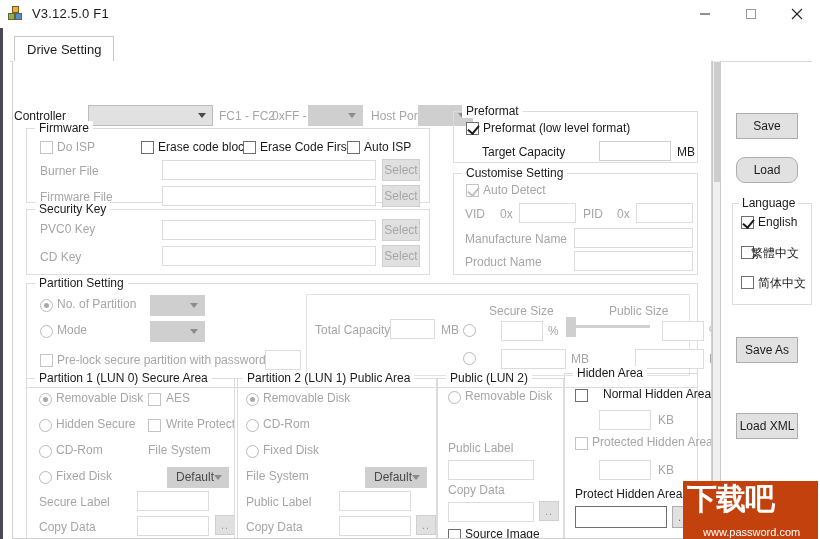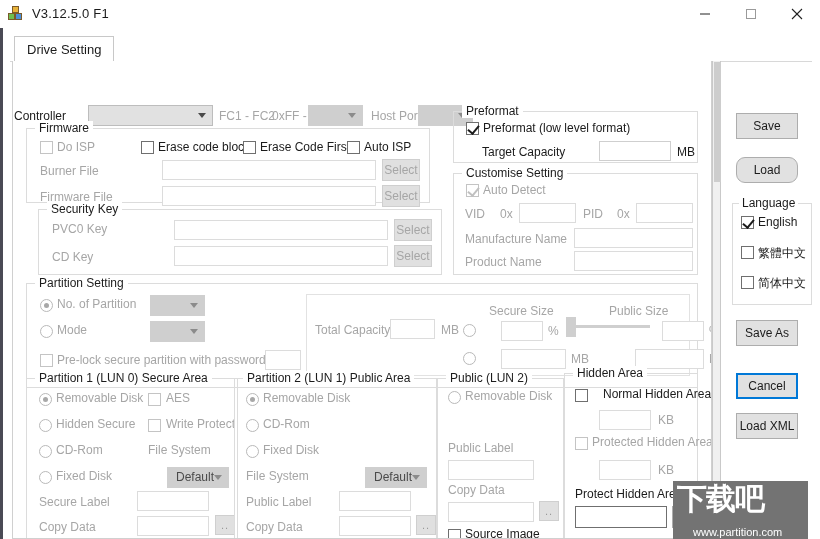--- a/index.html
+++ b/index.html
@@ -153,22 +153,22 @@
   .langgroup {
     position:absolute; left:8px; width:80px; border:1px solid #dcdcdc;
   }
   .langgroup .glegend {
     position:absolute; top:-8px; left:6px; background:#fff; padding:0 3px;
     font-size:12px; color:#1b1b1b;
   }
 
   
   .watermark {
-    position:absolute; right:12px; bottom:0px; width:135px; height:58px;
-    background:#737373; color:#fff; overflow:hidden;
+    position:absolute; right:2px; bottom:0px; width:135px; height:58px;
+    background:#c2410c; color:#fff; overflow:hidden;
   }
   .wm-cn {
     position:absolute; left:4px; top:1px; font-size:30px; line-height:34px;
     font-weight:bold; font-family:"DejaVu Sans", sans-serif; color:#ffffff;
     letter-spacing:-1px;
   }
   .wm-url {
     position:absolute; left:20px; bottom:1px; font-size:11px; color:#ffffff;
     font-family:"Liberation Sans", sans-serif;
   }
@@ -251,21 +251,21 @@
 
       <div class="lbl dis" style="position:absolute;left:13px;top:35px;">Burner File</div>
       <div class="tb dis" style="left:135px;top:31px;width:214px;"></div>
       <div class="btn dis" style="left:355px;top:30px;width:38px;height:22px;">Select</div>
 
       <div class="lbl dis" style="position:absolute;left:13px;top:61px;">Firmware File</div>
       <div class="tb dis" style="left:135px;top:57px;width:214px;"></div>
       <div class="btn dis" style="left:355px;top:56px;width:38px;height:22px;">Select</div>
     </div>
 
-    <div class="group" style="left:13px;top:148px;width:404px;height:66px;margin-left:12px;">
+    <div class="group" style="left:13px;top:148px;width:404px;height:66px;">
       <div class="glegend">Security Key</div>
       <div class="lbl dis" style="position:absolute;left:13px;top:12px;text-align:right;">PVC0 Key</div>
       <div class="tb dis" style="left:135px;top:10px;width:214px;"></div>
       <div class="btn dis" style="left:355px;top:9px;width:38px;height:22px;">Select</div>
 
       <div class="lbl dis" style="position:absolute;left:13px;top:40px;">CD Key</div>
       <div class="tb dis" style="left:135px;top:36px;width:214px;"></div>
       <div class="btn dis" style="left:355px;top:35px;width:38px;height:22px;">Select</div>
     </div>
 
@@ -440,29 +440,28 @@
   <div class="side">
     <div class="sidebtn" style="top:52px;">Save</div>
     <div class="sidebtn" style="top:96px;border-radius:9px;">Load</div>
 
     <div class="langgroup" style="top:142px;height:102px;">
       <div class="glegend">Language</div>
       <div class="cbox on" style="left:8px;top:12px;"></div>
       <div class="lbl" style="position:absolute;left:25px;top:11px;">English</div>
 
       <div class="cbox" style="left:8px;top:42px;"></div>
-      <div class="lbl" style="position:absolute;left:25px;top:41px;font-family:Liberation Sans, sans-serif;">繁體中文</div>
+      <div class="lbl" style="position:absolute;left:18px;top:41px;font-family:Liberation Sans, sans-serif;">繁體中文</div>
 
       <div class="cbox" style="left:8px;top:72px;"></div>
       <div class="lbl" style="position:absolute;left:25px;top:71px;font-family:'DejaVu Sans',sans-serif;">简体中文</div>
     </div>
 
-    <div class="sidebtn" style="top:259px;">Save As</div>
-    <div class="sidebtn primary" style="top:312px;">Cancel</div>
+    <div class="sidebtn" style="top:276px;">Save As</div>
     <div class="sidebtn" style="top:352px;">Load XML</div>
   </div>
 
 </div>
 
 <div class="watermark">
   <div class="wm-cn">下载吧</div>
-  <div class="wm-url">www.partition.com</div>
+  <div class="wm-url">www.password.com</div>
 </div>
 
 </body></html>

